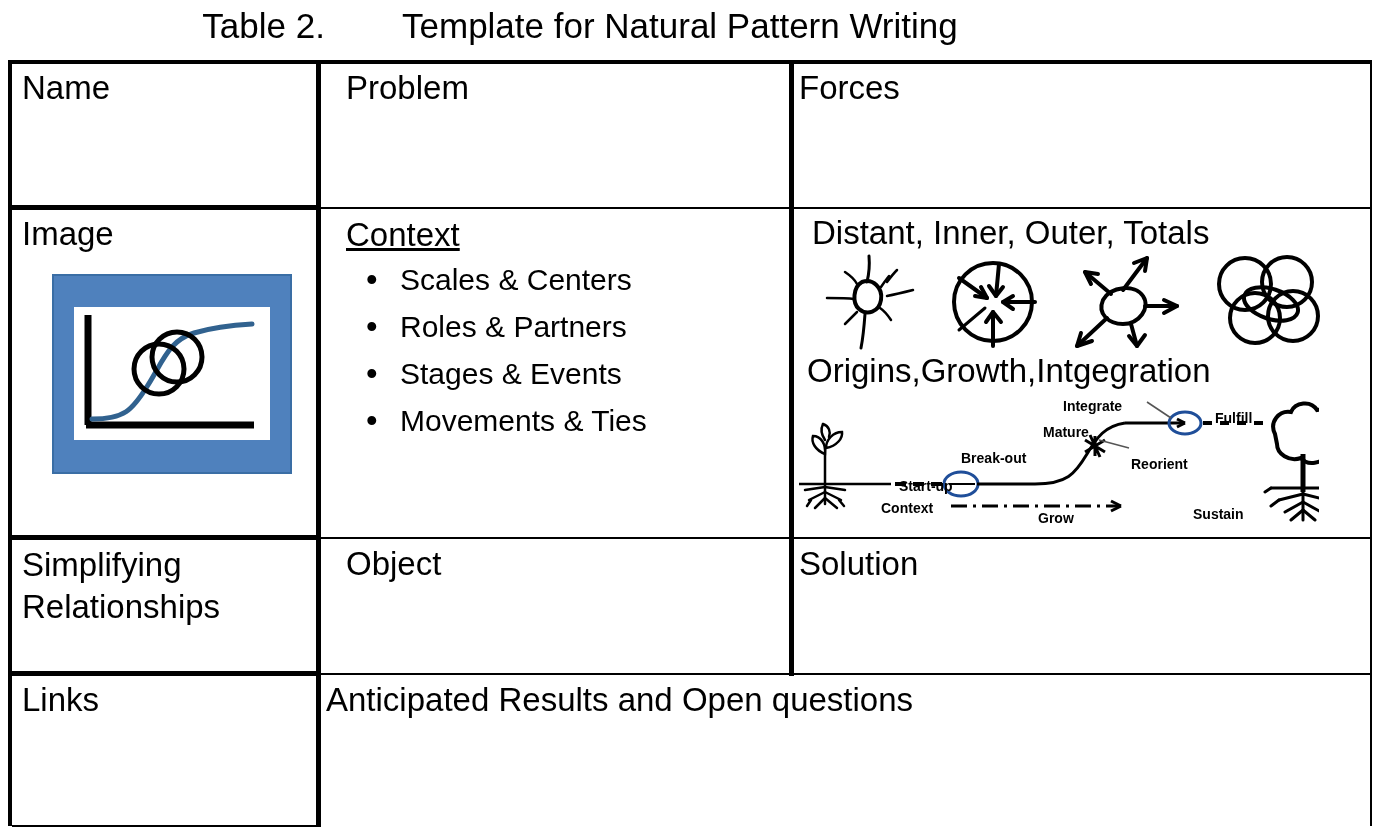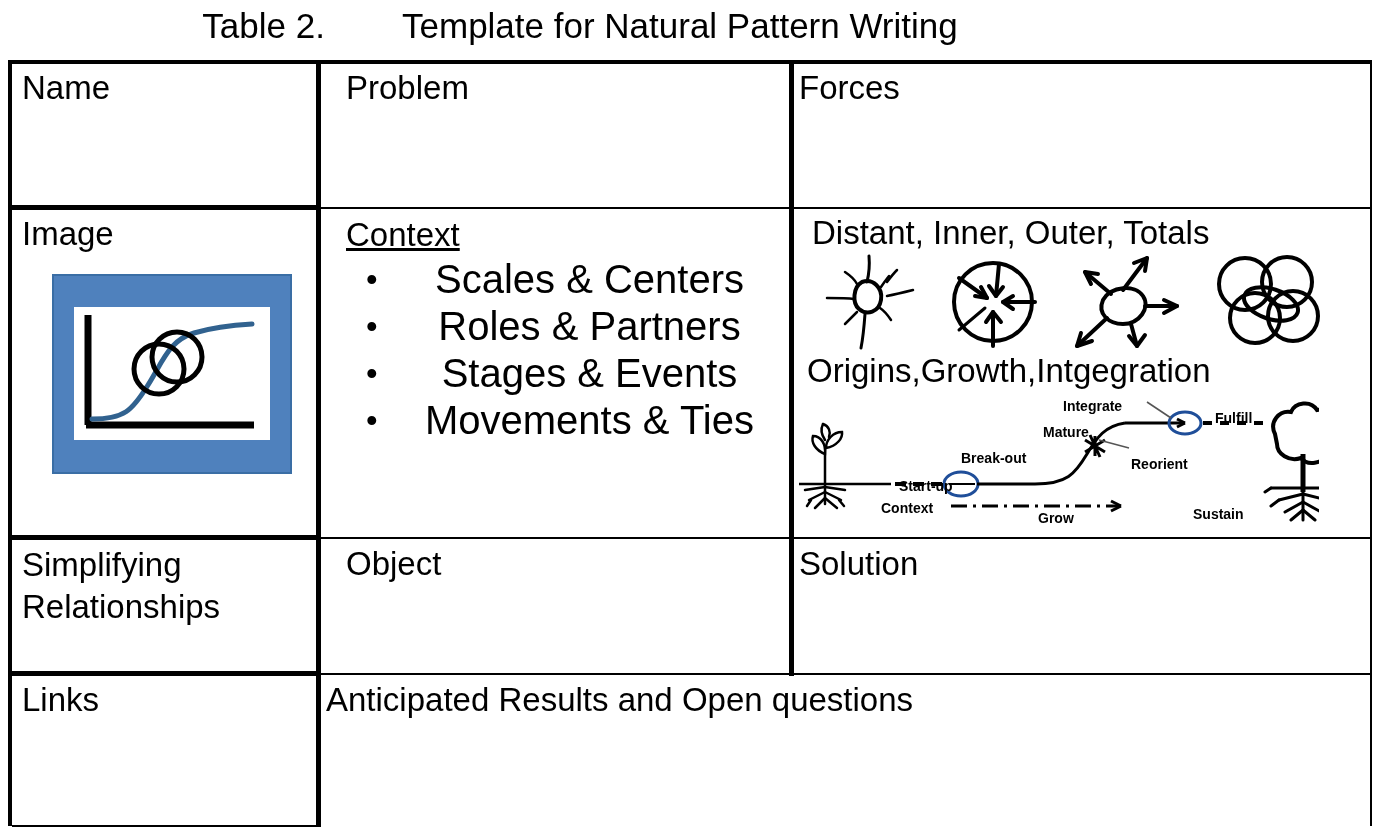--- a/index.html
+++ b/index.html
@@ -169,26 +169,25 @@
     text-decoration: underline;
     display: inline-block;
     white-space: pre;
   }
   .bullets {
     list-style: none;
     margin: 0;
     padding: 0 0 0 16px;
   }
   .bullets li {
-    font-size: 40px;
+    font-size: 30px;
     line-height: 47px;
     white-space: pre;
     position: relative;
     padding-left: 38px;
-    text-align: center;
   }
   .bullets li::before {
     content: "\2022";
     position: absolute;
     left: 4px;
     top: 0;
     font-size: 33px;
   }
 </style>
 </head>

